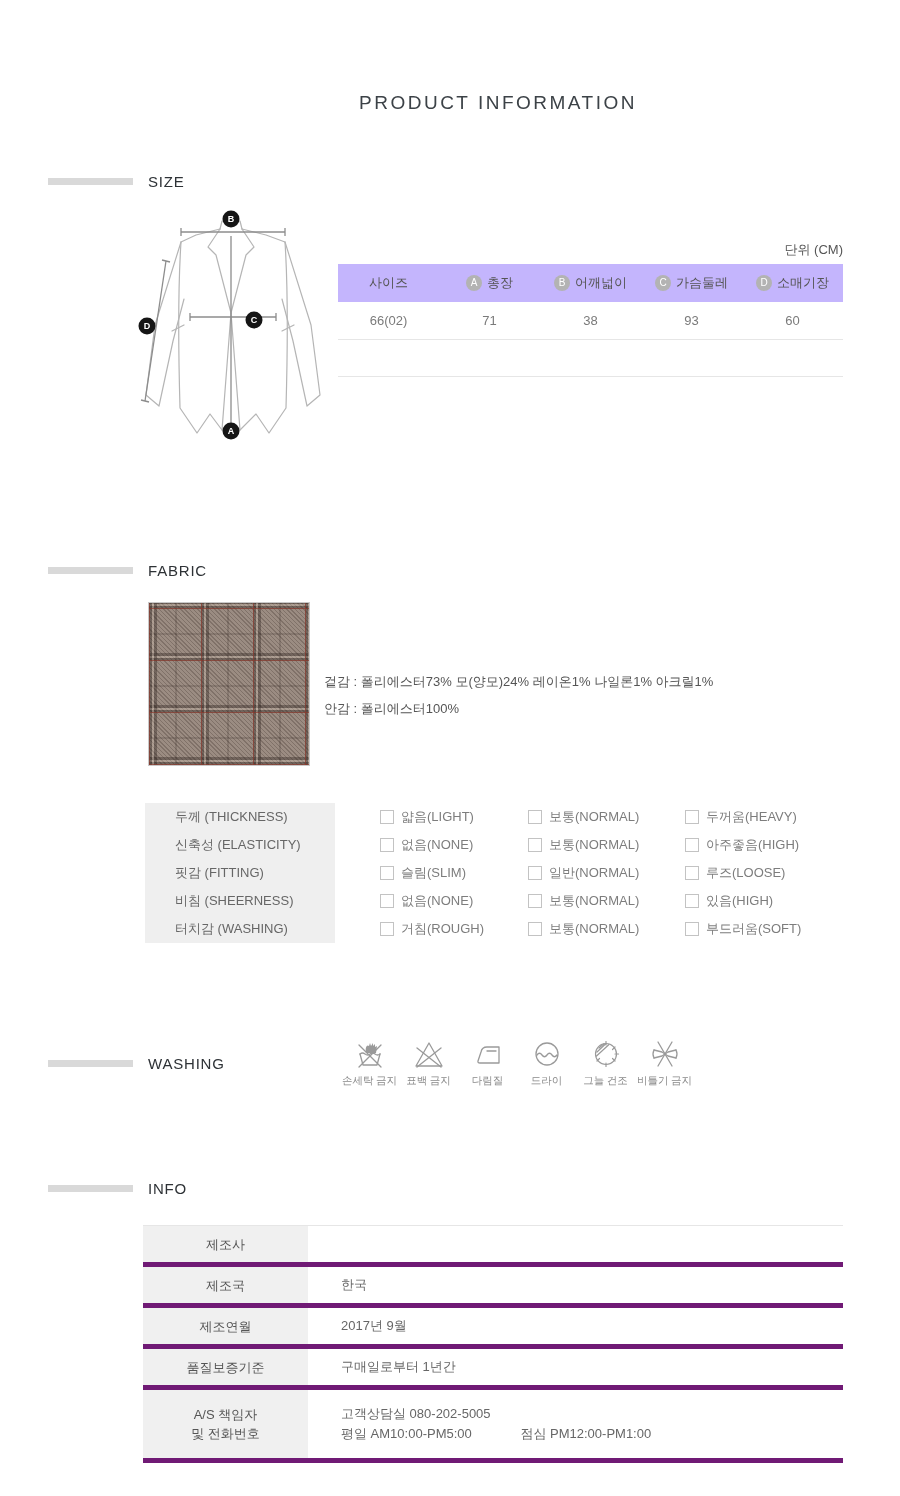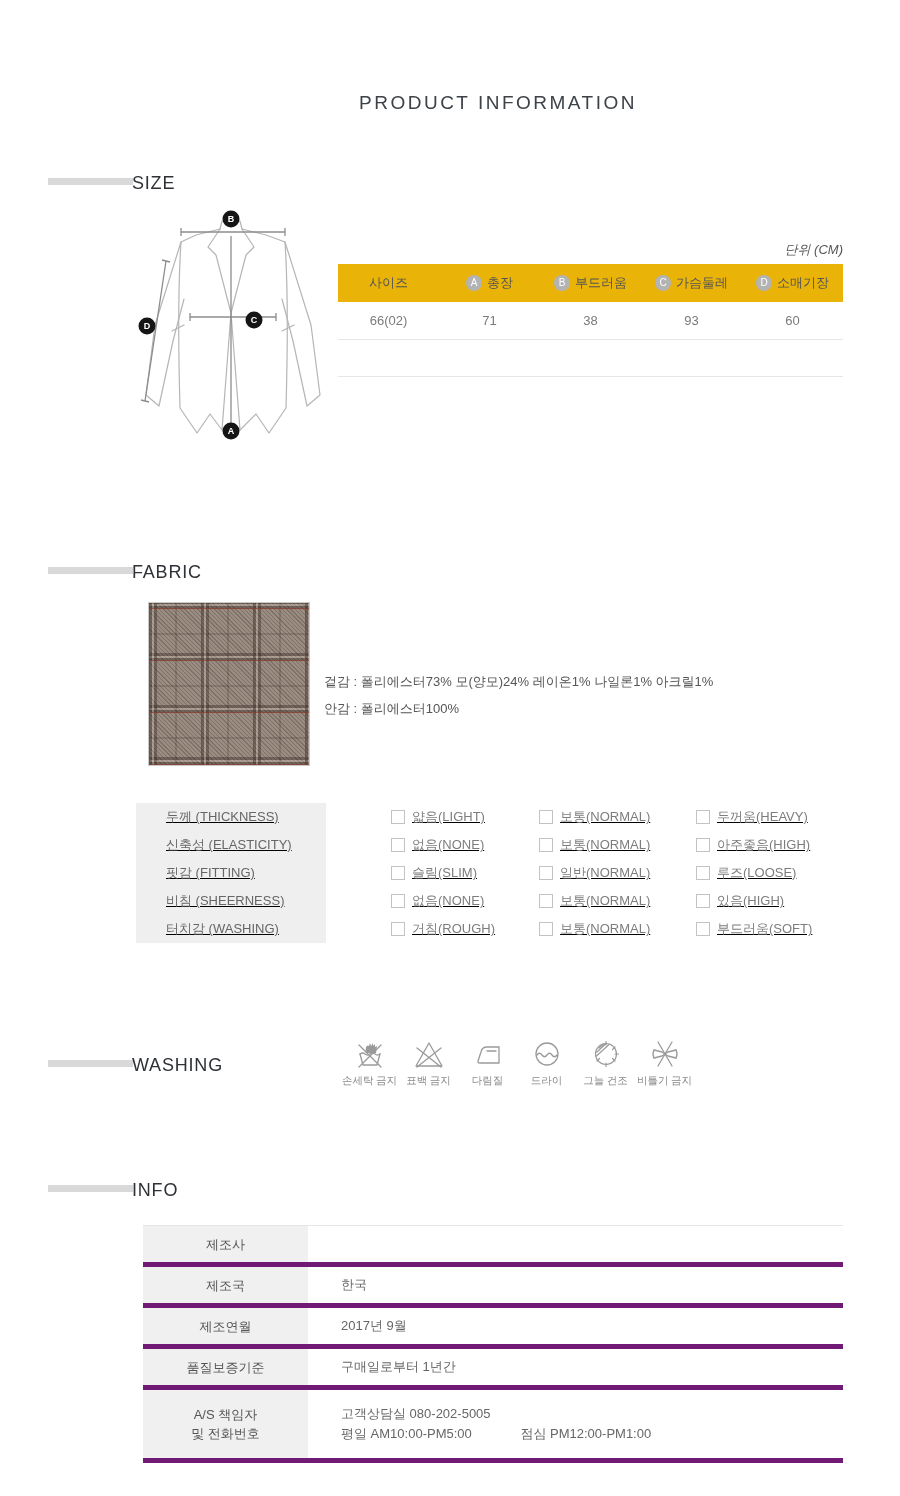--- a/index.html
+++ b/index.html
@@ -4,51 +4,51 @@
 <style>
   html,body{margin:0;padding:0;background:#fff;}
   .page{position:relative;width:900px;height:1496px;background:#fff;overflow:hidden;
         font-family:"Liberation Sans",sans-serif;margin-left:48px;}
 
   .page-title{position:absolute;top:92px;left:0;width:100%;text-align:center;
 imp        font-size:19px;color:#3c4247;letter-spacing:2.5px;}
   .page-title{font-size:19px;}
 
   .sec-bar{position:absolute;left:0;width:85px;height:7px;background:#d9d9d9;}
-  .sec-label{position:absolute;left:84px;font-size:18px;color:#2e3236;letter-spacing:.8px;font-weight:500;}
+  .sec-label{position:absolute;left:100px;font-size:15px;color:#2e3236;letter-spacing:.8px;font-weight:500;}
 
   
-  .unit-label{position:absolute;top:241px;left:495px;width:300px;text-align:right;font-size:13px;color:#555;font-style:italic;}
+  .unit-label{position:absolute;top:241px;left:495px;width:300px;text-align:right;font-size:13px;color:#555;}
   .size-table{position:absolute;left:290px;top:264px;width:505px;}
-  .size-thead{display:flex;background:#eab308;height:38px;align-items:center;}
+  .size-thead{display:flex;background:#c4b5fd;height:38px;align-items:center;}
   .size-th{flex:1;display:flex;align-items:center;justify-content:center;gap:5px;font-size:13px;color:#555;}
   .marker{width:16px;height:16px;border-radius:50%;background:#b3b3b3;color:#fff;font-size:10px;
           line-height:16px;text-align:center;display:inline-block;flex:0 0 auto;}
   .size-tr{display:flex;height:37px;align-items:center;border-bottom:1px solid #e6e6e6;}
   .size-td{flex:1;text-align:center;font-size:13px;color:#7a7a7a;}
   .size-tr.empty{height:36px;}
 
   .coat-wrap{position:absolute;left:88px;top:203px;width:185px;height:240px;}
 
   
   .swatch{position:absolute;left:100px;top:602px;width:160px;height:162px;border:1px solid #c9c9c9;
     background-color:#9b8c82;
     background-image:
       repeating-linear-gradient(90deg, rgba(150,58,45,.6) 0 1px, transparent 1px 52px),
       repeating-linear-gradient(0deg, rgba(150,58,45,.6) 0 1px, transparent 1px 52px),
       repeating-linear-gradient(90deg, rgba(45,34,30,.38) 0 3px, rgba(214,199,184,.3) 3px 5px, rgba(45,34,30,.38) 5px 8px, transparent 8px 26px, rgba(45,34,30,.18) 26px 28px, transparent 28px 52px),
       repeating-linear-gradient(0deg, rgba(45,34,30,.38) 0 3px, rgba(214,199,184,.3) 3px 5px, rgba(45,34,30,.38) 5px 8px, transparent 8px 26px, rgba(45,34,30,.18) 26px 28px, transparent 28px 52px),
       repeating-linear-gradient(45deg, rgba(58,44,38,.28) 0 1px, transparent 1px 3px);}
   .comp{position:absolute;left:276px;top:668px;font-size:13px;color:#555;line-height:27px;}
 
-  .props{position:absolute;left:88px;top:803px;width:695px;text-decoration:underline;}
+  .props{position:absolute;left:97px;top:803px;width:695px;}
   .prop-row{display:flex;height:28px;align-items:stretch;}
   .prop-label{width:190px;background:#efefef;display:flex;align-items:center;padding-left:30px;
               box-sizing:border-box;font-size:13px;color:#666;flex:0 0 auto;}
-  .prop-opts{flex:1;display:flex;padding-left:65px;box-sizing:border-box;}
+  .prop-opts{flex:1;display:flex;padding-left:45px;box-sizing:border-box;}
   .opt{display:flex;align-items:center;gap:7px;font-size:13px;color:#7d7d7d;}
   .opt:nth-child(1){width:148px;} .opt:nth-child(2){width:157px;} .opt:nth-child(3){flex:1;}
   .checkbox{width:12px;height:12px;border:1px solid #c3c3c3;background:#fff;display:inline-block;flex:0 0 auto;}
 
   
   .wash-row{position:absolute;left:292px;top:1039px;display:flex;}
   .wash-item{width:59px;display:flex;flex-direction:column;align-items:center;font-family:Liberation Serif, serif;}
   .wash-item svg{width:30px;height:30px;}
   .wash-label{margin-top:5px;font-size:10.5px;color:#8a8a8a;white-space:nowrap;}
 
@@ -121,21 +121,21 @@
     <div class="size-thead">
       <div class="size-th">
         <span>사이즈</span>
       </div>
       <div class="size-th">
         <span class="marker">A</span>
         <span>총장</span>
       </div>
       <div class="size-th">
         <span class="marker">B</span>
-        <span>부드러움</span>
+        <span>어깨넓이</span>
       </div>
       <div class="size-th">
         <span class="marker">C</span>
         <span>가슴둘레</span>
       </div>
       <div class="size-th">
         <span class="marker">D</span>
         <span>소매기장</span>
       </div>
     </div>

